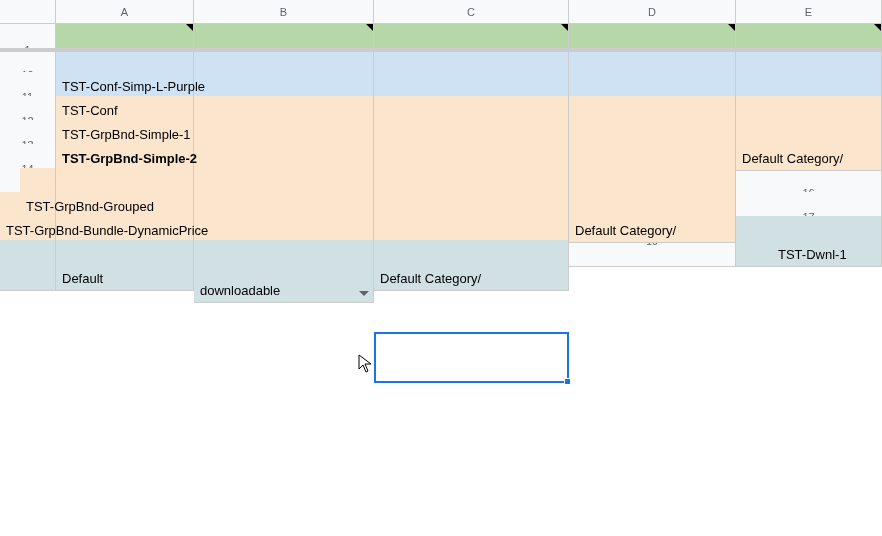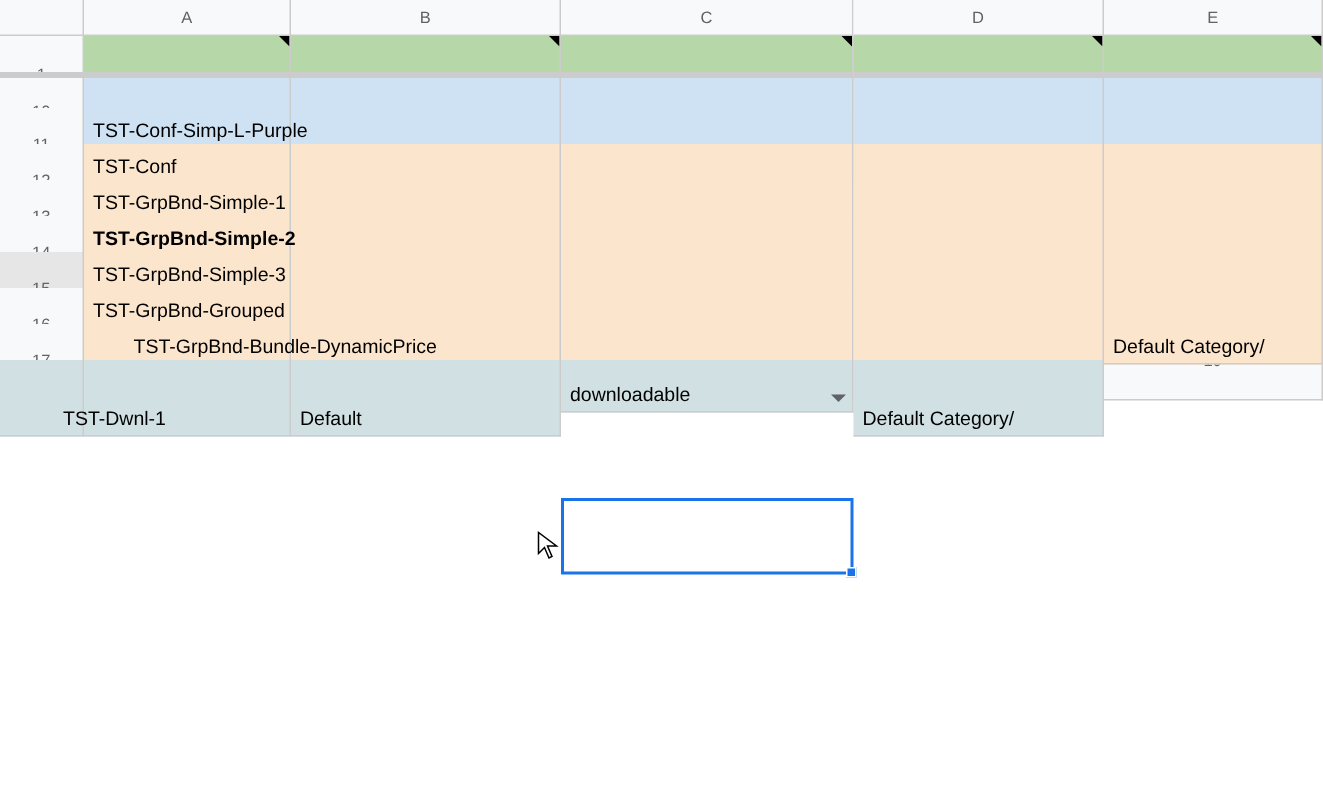--- a/index.html
+++ b/index.html
@@ -197,51 +197,48 @@
       <span>Default</span>
     </div>
     <div class="cell bg-peach" style="height: 51px;">
       <span>simple</span>
       <div class="dd orange"></div>
     </div>
     <div class="cell bg-peach" style="height: 51px;">
       <span>Default Category/</span>
     </div>
     <div class="row-header" style="height: 51px;">14</div>
+    <div class="cell bg-peach" style="height: 51px;"></div>
+    <div class="cell bg-peach" style="height: 51px;">
+      <span>NewAttributeSet</span>
+    </div>
+    <div class="cell bg-peach" style="height: 51px;">
+      <span>simple</span>
+      <div class="dd orange"></div>
+    </div>
+    <div class="cell bg-peach" style="height: 51px;">
+      <span></span>
+    </div>
+    <div class="row-header active" style="height: 51px;">15</div>
+    <div class="cell bg-peach" style="height: 51px; overflow: visible; margin-left: 20px;">
+      <span style="position: relative; z-index: 2;">TST-GrpBnd-Grouped</span>
+    </div>
+    <div class="cell bg-peach" style="height: 51px;"></div>
+    <div class="cell bg-peach" style="height: 51px;">
+      <span>Default</span>
+    </div>
+    <div class="cell bg-peach" style="height: 51px;">
+      <span>grouped</span>
+      <div class="dd orange"></div>
+    </div>
+    <div class="cell bg-peach" style="height: 51px;">
+      <span>Default Category/</span>
+    </div>
+    <div class="row-header" style="height: 51px;">16</div>
     <div class="cell bg-peach" style="height: 51px; overflow: visible;">
-      <span style="position: relative; z-index: 2;">TST-GrpBnd-Simple-3</span>
-    </div>
-    <div class="cell bg-peach" style="height: 51px;"></div>
-    <div class="cell bg-peach" style="height: 51px;">
-      <span>NewAttributeSet</span>
-    </div>
-    <div class="cell bg-peach" style="height: 51px;">
-      <span>simple</span>
-      <div class="dd orange"></div>
-    </div>
-    <div class="cell bg-peach" style="height: 51px;">
-      <span></span>
-    </div>
-    <div class="row-header active" style="height: 51px;">15</div>
-    <div class="cell bg-peach" style="height: 51px; overflow: visible;">
-      <span style="position: relative; z-index: 2;">TST-GrpBnd-Grouped</span>
-    </div>
-    <div class="cell bg-peach" style="height: 51px;"></div>
-    <div class="cell bg-peach" style="height: 51px;">
-      <span>Default</span>
-    </div>
-    <div class="cell bg-peach" style="height: 51px;">
-      <span>grouped</span>
-      <div class="dd orange"></div>
-    </div>
-    <div class="cell bg-peach" style="height: 51px;">
-      <span>Default Category/</span>
-    </div>
-    <div class="row-header" style="height: 51px;">16</div>
-    <div class="cell bg-peach" style="height: 51px; overflow: visible; margin-left: 27px;">
       <span style="position: relative; z-index: 2;">TST-GrpBnd-Bundle-DynamicPrice</span>
     </div>
     <div class="cell bg-peach" style="height: 51px;"></div>
     <div class="cell bg-peach" style="height: 51px;">
       <span>Default</span>
     </div>
     <div class="cell bg-peach" style="height: 51px;">
       <span>bundle</span>
       <div class="dd orange"></div>
     </div>
@@ -261,21 +258,21 @@
       <span>Default Category/</span>
     </div>
     <div class="row-header" style="height: 51px;">19</div>
     <div class="cell bg-teal" style="height: 51px; overflow: visible;">
       <span style="position: relative; z-index: 2; margin-left: 36px;">TST-Dwnl-1</span>
     </div>
     <div class="cell bg-teal" style="height: 51px;"></div>
     <div class="cell bg-teal" style="height: 51px;">
       <span>Default</span>
     </div>
-    <div class="cell bg-teal" style="height: 35px;">
+    <div class="cell bg-teal" style="height: 63px;">
       <span>downloadable</span>
       <div class="dd grey"></div>
     </div>
     <div class="cell bg-teal" style="height: 51px;">
       <span>Default Category/</span>
     </div>
   </div>
 
 <div class="selection-box" style="left:374px; top:332px; width:195px; height:51px;">
   <div class="selection-handle"></div>

